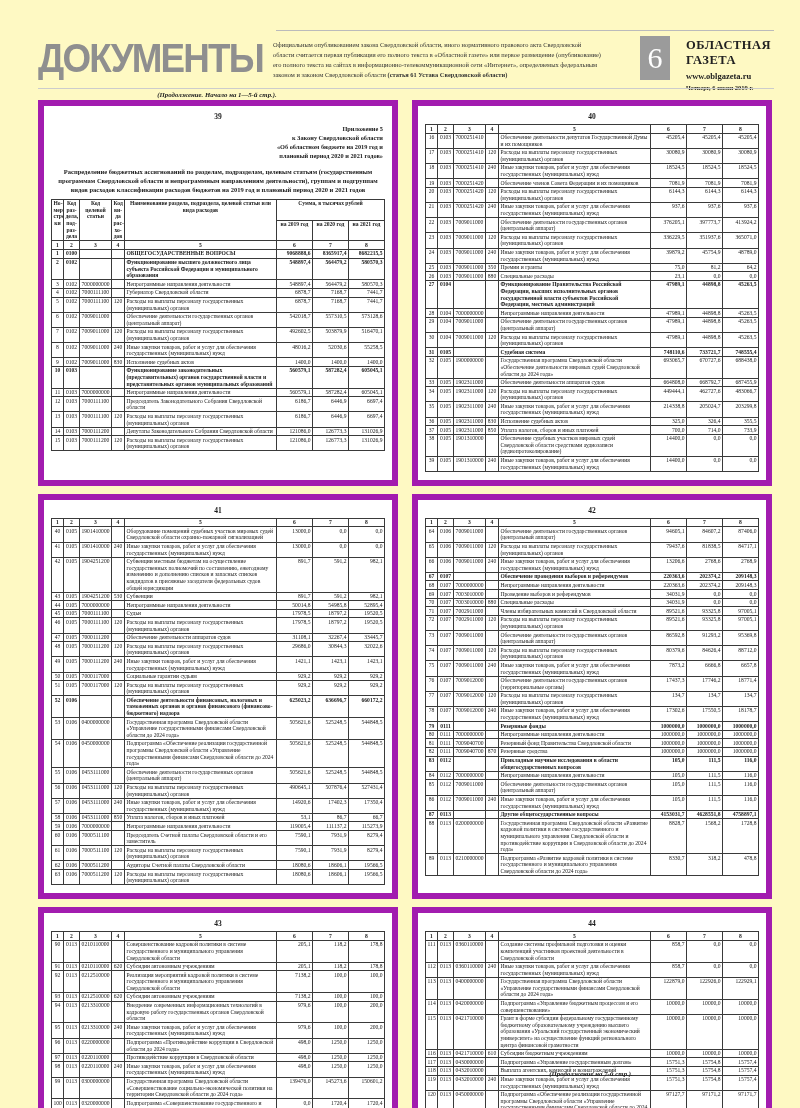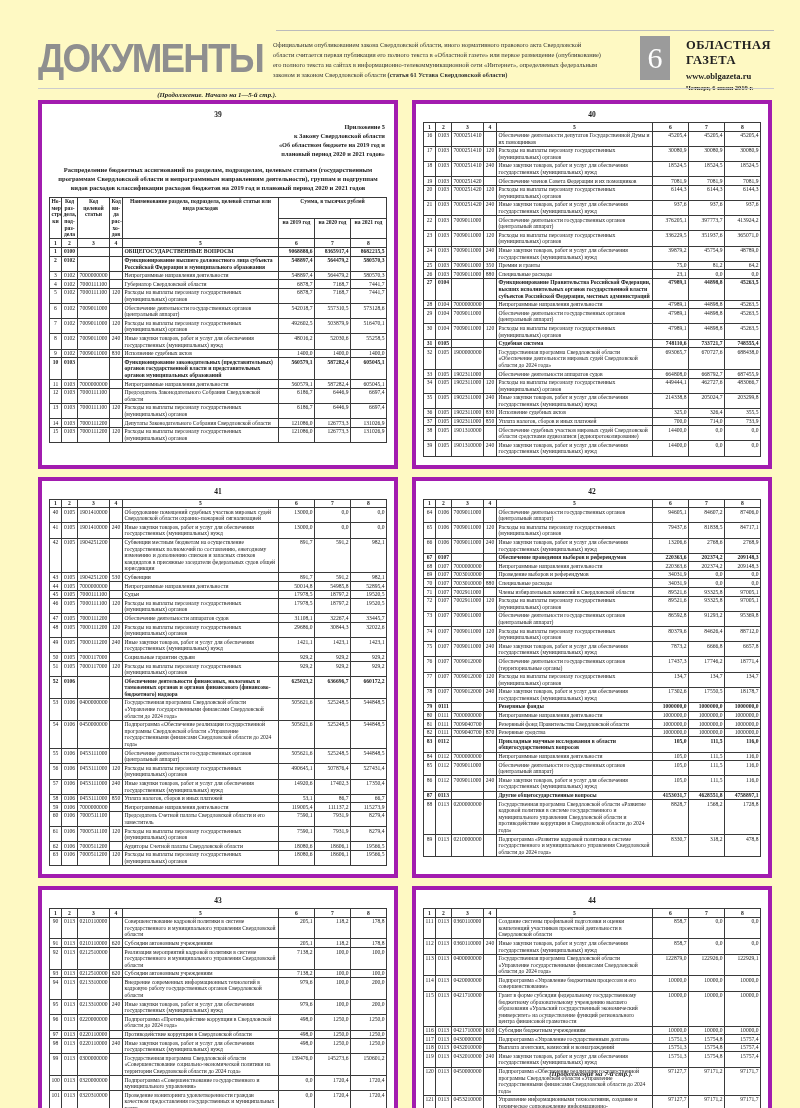--- a/index.html
+++ b/index.html
@@ -13,21 +13,21 @@
   .brand{position:absolute;left:648px;top:8px;width:126px;}
   .brand-name{font-family:"Liberation Serif",serif;font-weight:bold;font-size:12.5px;color:#222;letter-spacing:.5px;}
   .brand-site{font-family:"Liberation Serif",serif;font-weight:bold;font-size:8.5px;color:#222;margin-top:3px;}
   .brand-date{font-family:"Liberation Serif",serif;font-weight:bold;font-size:6.5px;color:#222;margin-top:3px;}
   .mast-rule-bot{position:absolute;left:38px;right:26px;top:88px;border-top:1px solid #ccc;}
   
   .cont-top{position:absolute;left:38px;top:91px;width:358px;text-align:center;font-size:6.8px;font-style:italic;font-weight:bold;color:#222;}
   .cont-bottom{position:absolute;left:410px;top:1070px;width:362px;text-align:center;font-size:6.8px;font-style:italic;font-weight:bold;color:#222;}
   
   .grid{position:absolute;left:38px;top:100px;width:736px;display:grid;grid-template-columns:360px 360px;column-gap:14px;row-gap:8px;}
-  .block{border:4px solid #a21caf;background:#fff;padding:5px 7px 8px 7px;min-height:224px;box-sizing:border-box;}
+  .block{border:6px solid #a21caf;background:#fff;padding:5px 7px 8px 7px;min-height:224px;box-sizing:border-box;}
   .block-num{text-align:center;font-size:7.5px;font-weight:bold;margin:1px 0 3px 0;}
   .appendix{text-align:right;font-size:6.3px;font-weight:bold;line-height:1.45;margin:2px 2px 6px 0;}
   .tbl-title{text-align:center;font-size:6.5px;font-weight:bold;line-height:1.4;margin:0 4px 5px 4px;}
   
   table.t{border-collapse:collapse;width:100%;font-size:5.6px;line-height:1.18;table-layout:fixed;}
   table.t th,table.t td{border:0.7px solid #3a3a3a;padding:0.5px 1.5px;vertical-align:top;overflow:hidden;}
   table.t th{font-weight:bold;text-align:center;vertical-align:top;}
   col.c-num{width:12px;} col.c-kr{width:16px;} col.c-ks{width:32px;} col.c-kv{width:13px;}
   col.c-name{width:auto;} col.c-s{width:36px;}
   td.cc{text-align:center;} td.rr{text-align:right;vertical-align:bottom;}

